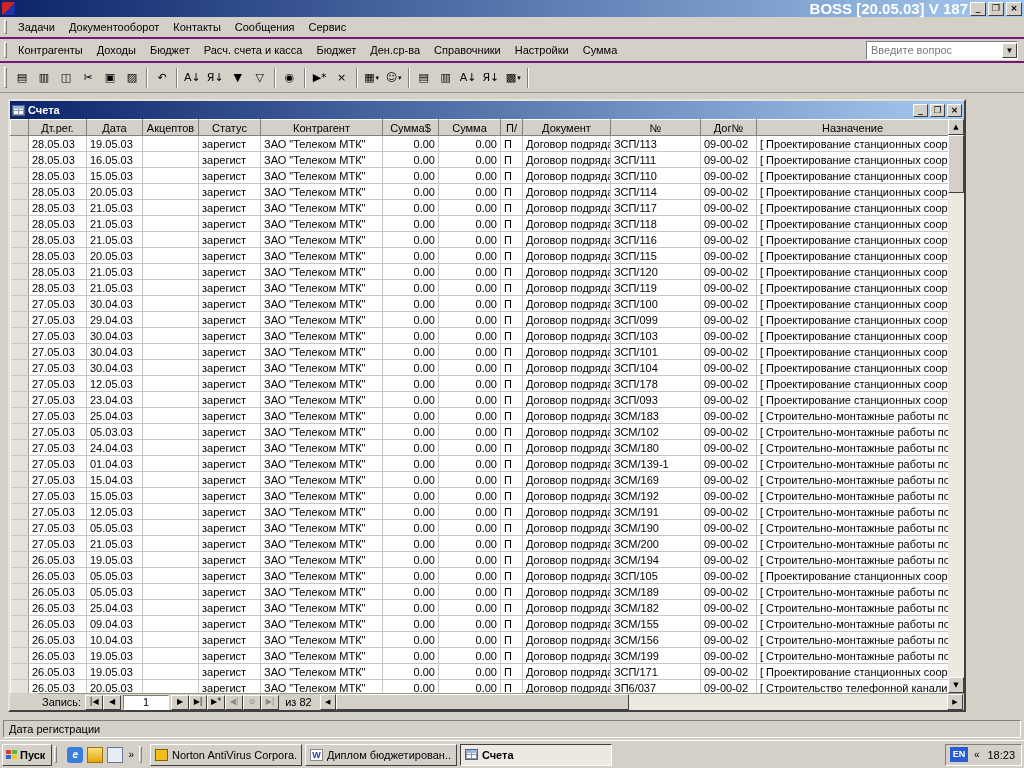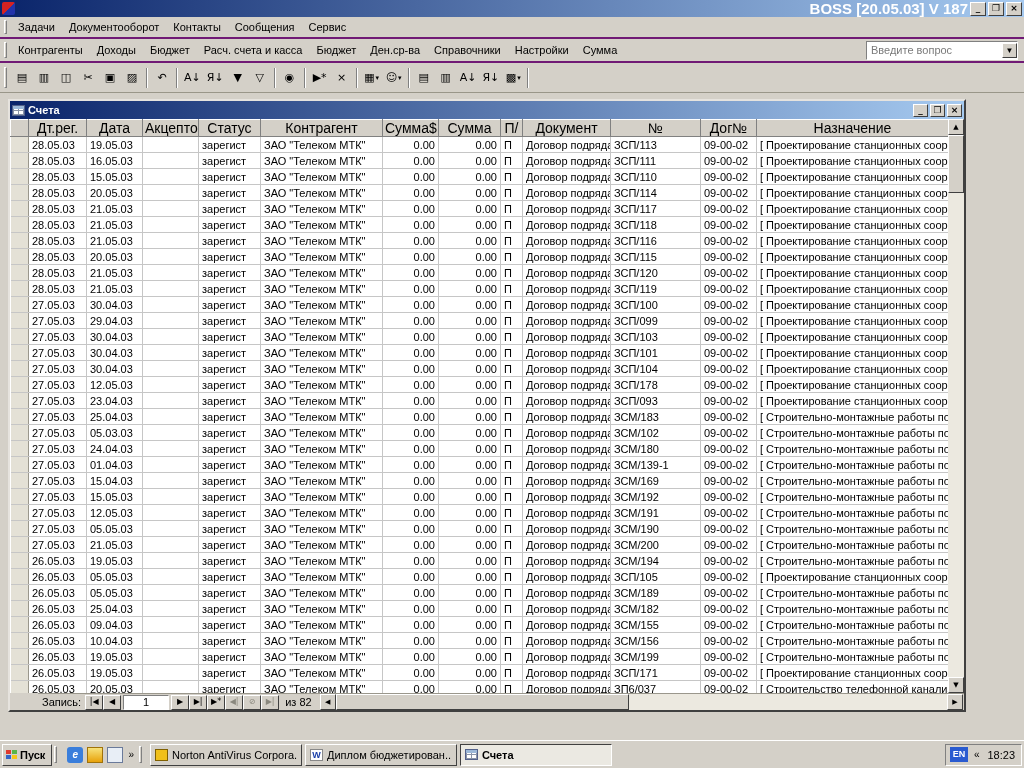--- a/index.html
+++ b/index.html
@@ -39,21 +39,21 @@
   .child-titlebar .winbtn { width:15px; height:13px; }
   .mini-grid { width:13px; height:11px; background:
       linear-gradient(#9cb8d8 0 3px, rgba(0,0,0,0) 3px),
       repeating-linear-gradient(90deg,#8a94a8 0 1px, rgba(0,0,0,0) 1px 5px),
       repeating-linear-gradient(#8a94a8 0 1px, rgba(0,0,0,0) 1px 4px),
       #fff; border:1px solid #53618a; flex:0 0 13px; }
 
   .grid-zone { flex:1; display:flex; overflow:hidden; }
   .grid-scroll { width:938px; overflow:hidden; background:#fff; }
   table.grid { table-layout:fixed; width:938px; border-collapse:collapse; }
-  .grid th { background:#d4d0c8; border:1px solid; border-color:#fff #808080 #808080 #fff; font-weight:normal; text-align:center; height:16px; padding:0 2px; white-space:nowrap; overflow:hidden; font-size:14px; }
+  .grid th { background:#d4d0c8; border:1px solid; border-color:#fff #808080 #808080 #fff; font-weight:normal; text-align:center; height:16px; padding:0 2px; white-space:nowrap; overflow:hidden; font-size:11px; }
   .grid td { background:#fff; border-right:1px solid #c6c6c6; border-bottom:1px solid #c6c6c6; height:16px; padding:0 3px; white-space:nowrap; overflow:hidden; font-size:11px; }
   .grid td.gutter { background:#e4e1d6; border-right:1px solid #9a978c; }
   .grid td.num { text-align:right; }
 
   
   .vscroll { width:16px; flex:0 0 16px; display:flex; flex-direction:column; background:#ece9e0; }
   .sb-btn { height:16px; width:16px; flex:0 0 16px; background:#d4d0c8; border:1px solid; border-color:#fff #404040 #404040 #fff; font-size:7px; line-height:13px; text-align:center; padding:0; font-family:"DejaVu Sans", sans-serif; }
   .v-track { flex:1; position:relative; }
   .v-thumb { position:absolute; top:0; left:0; width:16px; height:58px; background:#d4d0c8; border:1px solid; border-color:#fff #404040 #404040 #fff; }
 
@@ -828,20 +828,25 @@
           <button class="sb-btn">◀</button>
           <div class="h-track">
             <div class="h-thumb"></div>
           </div>
           <button class="sb-btn">▶</button>
         </div>
       </div>
     </div>
   </div>
 
+  <div class="statusbar">
+    <div class="status-panel">
+      <span>Дата регистрации</span>
+    </div>
+  </div>
 
   <div class="taskbar">
     <button class="start-btn">
       <span class="win-flag">
         <span class="wf-r"></span>
           <span class="wf-g"></span>
           <span class="wf-b"></span>
           <span class="wf-y"></span>
       </span>
       <span>Пуск</span>

